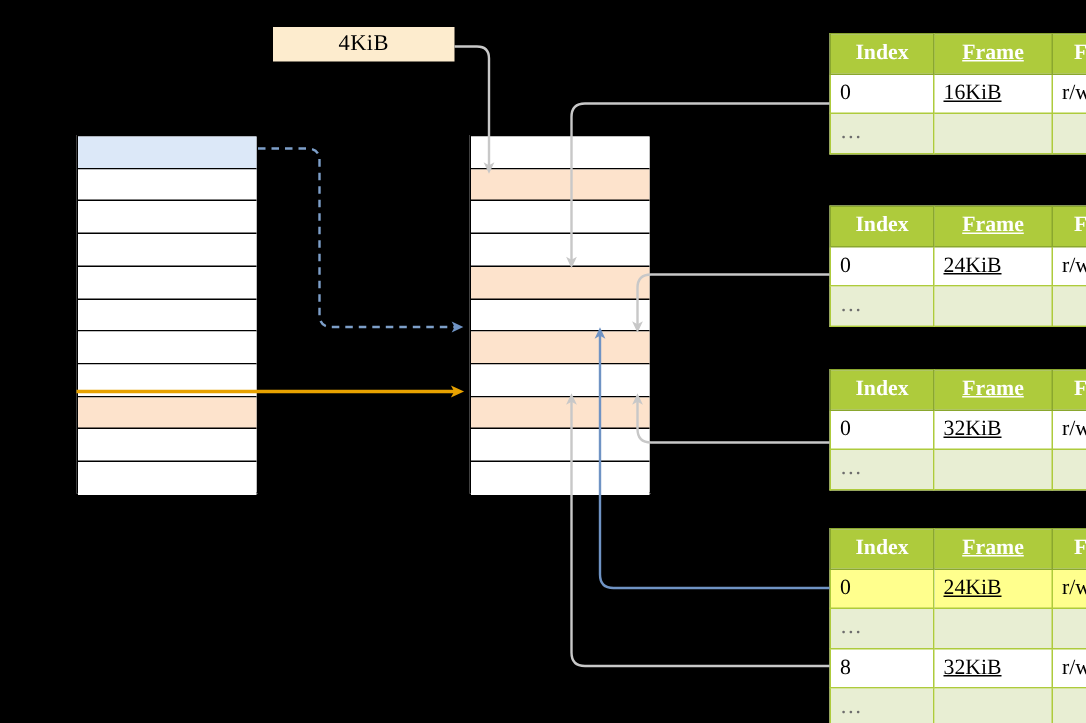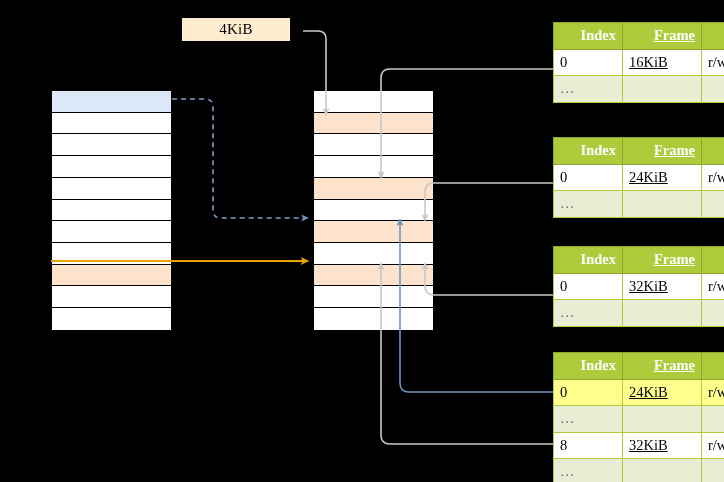--- a/index.html
+++ b/index.html
@@ -17,40 +17,40 @@
 
   
   .size-box{position:absolute;background:#fdecce;border:none;
             display:flex;align-items:center;justify-content:center;
             font-size:15px;color:#000;letter-spacing:.3px;}
 
   
   .ptable{position:absolute;border-collapse:collapse;table-layout:fixed;
           background:#fff;}
   .ptable th{background:#aecb3c;color:#fff;font-weight:bold;font-size:14.5px;
-             text-align:right;padding:3px 6px;border:1px solid #8aa72e;
+             text-align:center;padding:3px 6px;border:1px solid #8aa72e;
              line-height:1.35;}
   .ptable td{font-size:14.5px;color:#000;padding:3px 6px;
              border:1px solid #aecb3c;line-height:1.35;background:#fff;
              overflow:hidden;white-space:nowrap;}
   .ptable tr.ellip td{background:#e8eed3;color:#6d6d6d;letter-spacing:2px;}
   .ptable tr.hl td{background:#ffff8d;}
   .col-idx{width:56px;}
   .col-frm{width:66px;text-decoration:underline;}
   .col-flg{width:49px;}
 
   svg.wires{position:absolute;left:0;top:0;width:724px;height:482px;
             pointer-events:none;}
 </style>
 </head>
 <body>
 
 <div id="canvas">
 
-  <div class="size-box" style="left:182px;top:18px;width:108px;height:23px;">
+  <div class="size-box" style="left:182px;top:18px;width:121px;height:23px;">
     <span>4KiB</span>
   </div>
 
   <div class="mem-col" id="col-left" style="left:51px;top:90px;width:121px;height:239px;">
       <div class="mem-row blue" style="height: 21.7273px;"></div>
       <div class="mem-row" style="height: 21.7273px;"></div>
       <div class="mem-row" style="height: 21.7273px;"></div>
       <div class="mem-row" style="height: 21.7273px;"></div>
       <div class="mem-row" style="height: 21.7273px;"></div>
       <div class="mem-row" style="height: 21.7273px;"></div>

